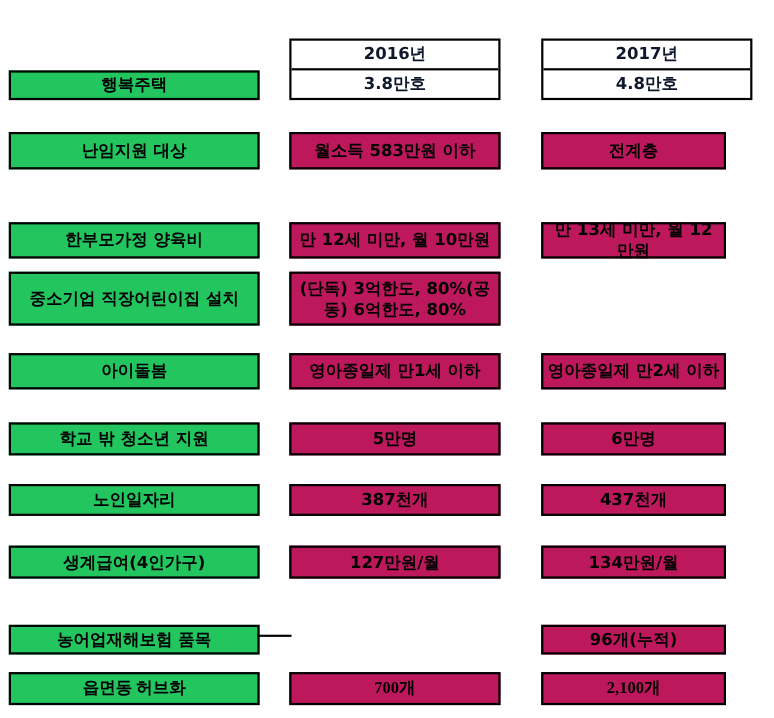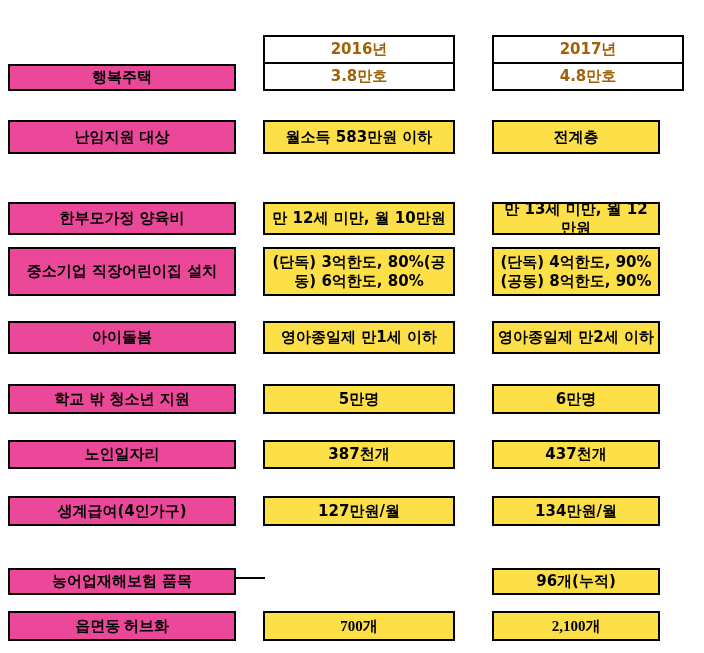--- a/index.html
+++ b/index.html
@@ -12,35 +12,35 @@
     position: relative;
     width: 704px;
     height: 653px;
     background: #ffffff;
     overflow: hidden;
   }
   .box {
     position: absolute;
     box-sizing: border-box;
     border: 2px solid #000000;
-    background: #fde047;
+    background: #be185d;
     color: #000000;
     font-weight: bold;
     font-size: 15px;
     line-height: 1.25;
     display: flex;
     align-items: center;
     justify-content: center;
     text-align: center;
     padding: 1px 3px;
   }
   .label {
     left: 8px;
     width: 228px;
-    background: #ec4899;
+    background: #22c55e;
   }
   .c2016 { left: 263px; width: 192px; }
   .c2017 { left: 492px; width: 168px; }
 
   
   .hdr {
     position: absolute;
     top: 35px;
     width: 192px;
     box-sizing: border-box;
@@ -49,21 +49,21 @@
   }
   .hdr2016 { left: 263px; }
   .hdr2017 { left: 492px; }
   .hdr .cell {
     height: 25px;
     display: flex;
     align-items: center;
     justify-content: center;
     font-weight: bold;
     font-size: 15px;
-    color: #a16207;
+    color: #0f172a;
     text-align: right;
   }
   .hdr .cell.top { border-bottom: 2px solid #000000; }
 
   
   .r1  { top: 64px;  height: 27px; }
   .r2  { top: 120px; height: 34px; text-align: center; }
   .r3  { top: 202px; height: 33px; }
   .r4  { top: 247px; height: 49px; }
   .r5  { top: 321px; height: 33px; }
@@ -101,21 +101,20 @@
   <div class="box label r2">난임지원 대상</div>
   <div class="box c2016 r2">월소득 583만원 이하</div>
   <div class="box c2017 r2">전계층</div>
 
   <div class="box label r3">한부모가정 양육비</div>
   <div class="box c2016 r3">만 12세 미만, 월 10만원</div>
   <div class="box c2017 r3">만 13세 미만, 월 12만원</div>
 
   <div class="box label r4">중소기업 직장어린이집 설치</div>
   <div class="box c2016 r4">(단독) 3억한도, 80%(공동) 6억한도, 80%</div>
-  <div class="box c2017 r4">(단독) 4억한도, 90%(공동) 8억한도, 90%</div>
 
   <div class="box label r5">아이돌봄</div>
   <div class="box c2016 r5">영아종일제 만1세 이하</div>
   <div class="box c2017 r5">영아종일제 만2세 이하</div>
 
   <div class="box label r6">학교 밖 청소년 지원</div>
   <div class="box c2016 r6">5만명</div>
   <div class="box c2017 r6">6만명</div>
 
   <div class="box label r7">노인일자리</div>

